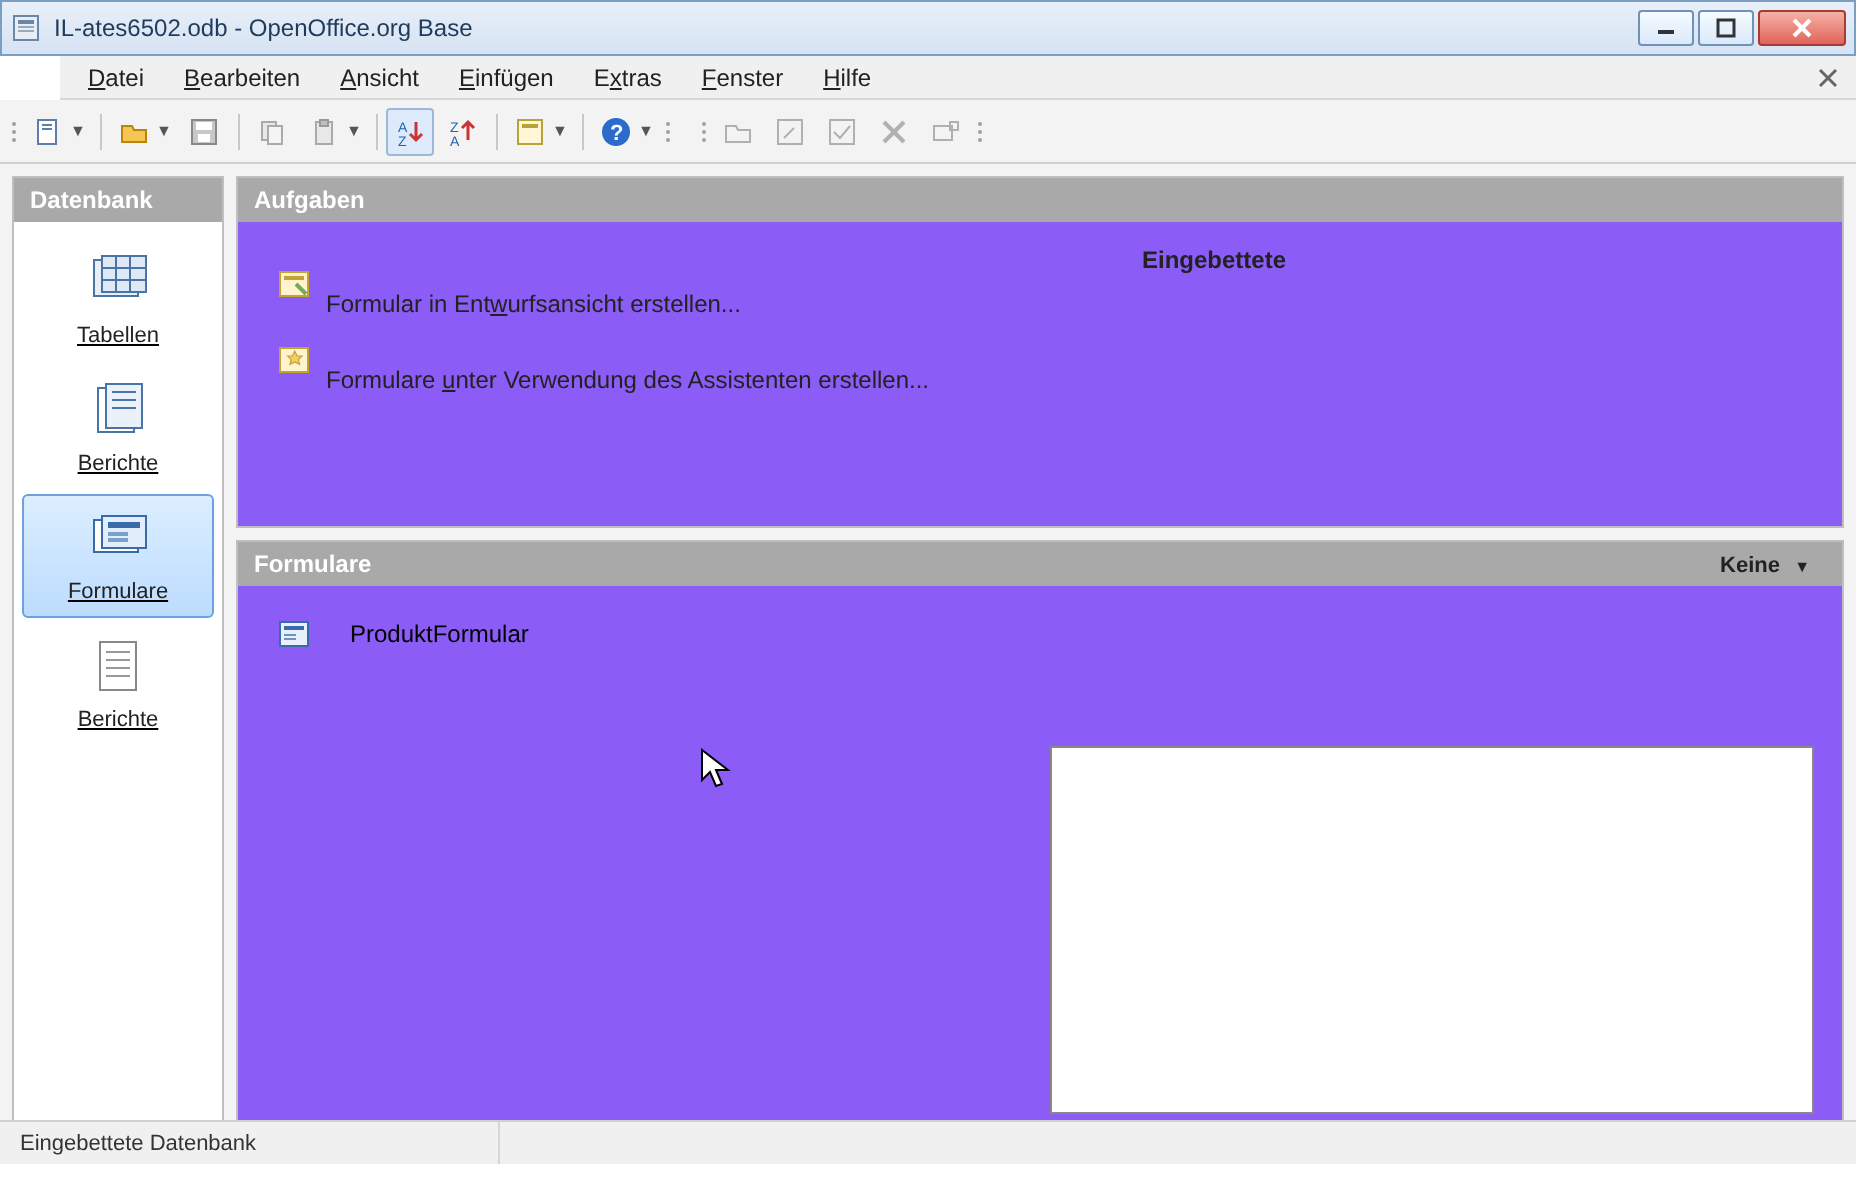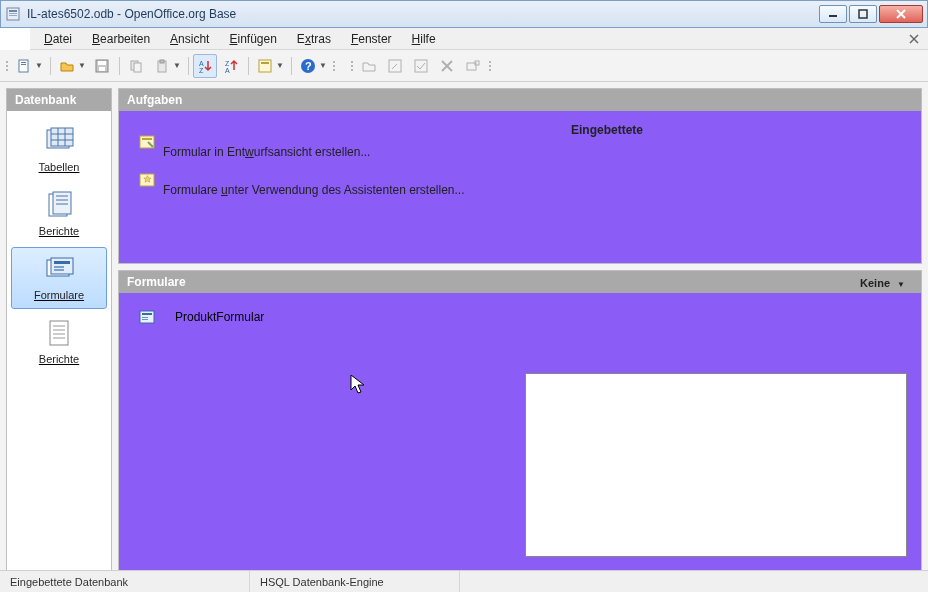--- a/index.html
+++ b/index.html
@@ -179,21 +179,21 @@
 }
 .preview-box {
   position:absolute;
   right: 14px; bottom: 14px;
   width: 382px; height: 184px;
   border:1px solid #888;
   background:#fff;
 }
 .statusbar {
   position:absolute;
-  left:0; right:0; bottom:8px; height:22px;
+  left:0; right:0; bottom:18px; height:22px;
   background:#f0f0f0;
   border-top:1px solid #d0d0d0;
   display:flex; align-items:center;
   font-size:11px; color:#333;
 }
 .statusbar .cell {
   padding: 0 10px;
   border-right:1px solid #d6d6d6;
   height:100%;
   display:flex; align-items:center;
@@ -469,19 +469,18 @@
           <span>ProduktFormular</span>
         </div>
       </div>
       <div class="preview-box"></div>
     </div>
   </div>
 </div>
 
 <div class="statusbar">
   <div class="cell">Eingebettete Datenbank</div>
-  <div class="cell">HSQL Datenbank-Engine</div>
   <div class="cell" style="flex:1;border-right:none"></div>
 </div>
 
 <svg class="cursor-arrow" width="18" height="22" viewBox="0 0 18 22">
   <path d="M1 1 L1 16 L5 12 L8 19 L11 18 L8 11 L14 11 Z" fill="#fff" stroke="#000" stroke-width="1"></path>
 </svg>
 
 </body></html>

